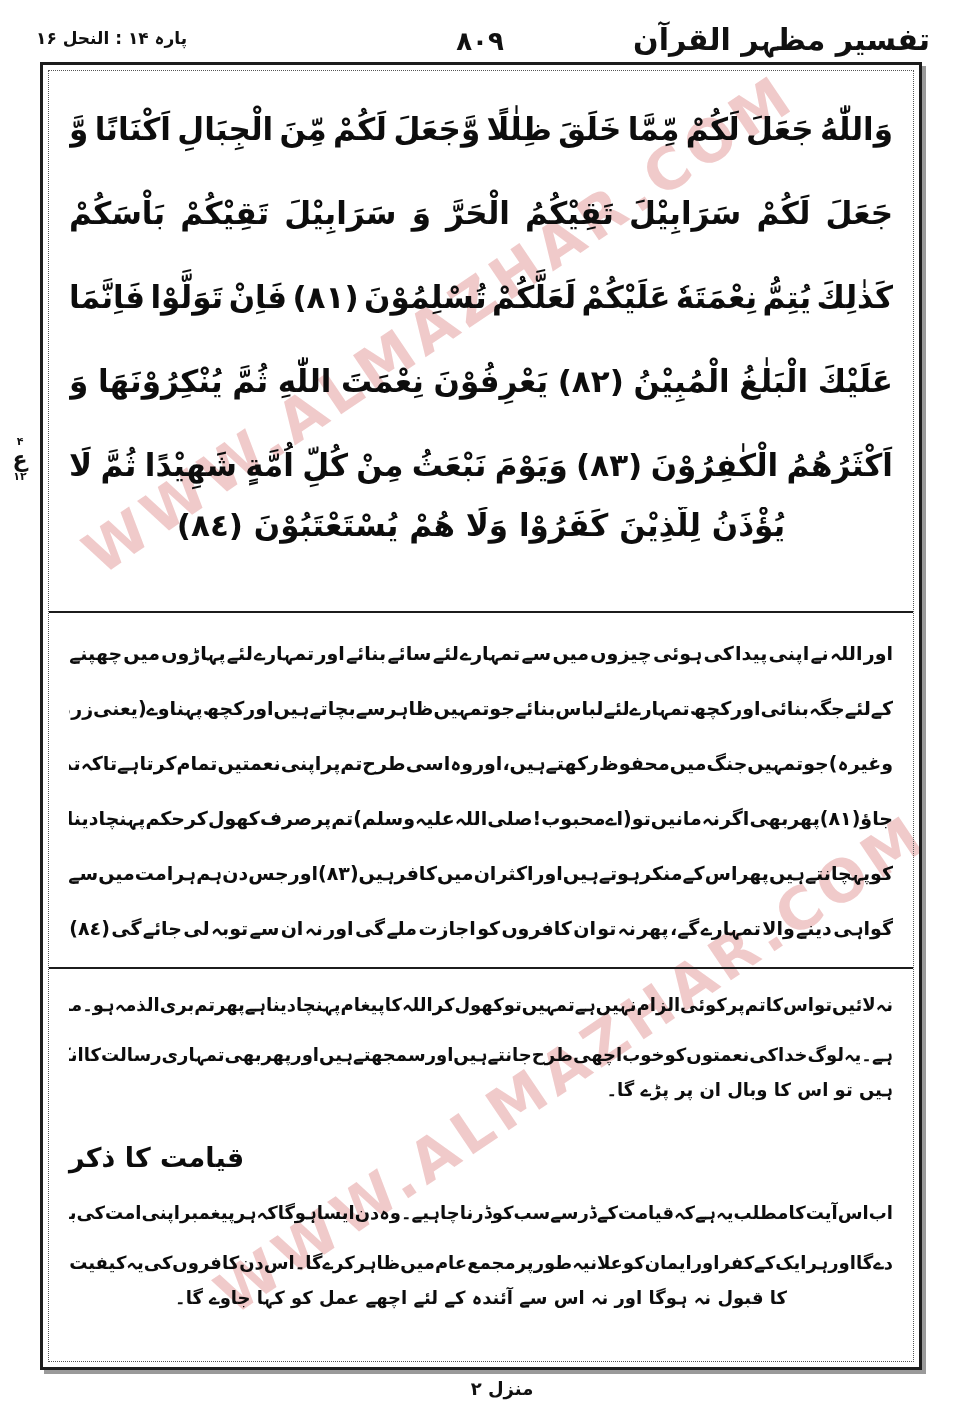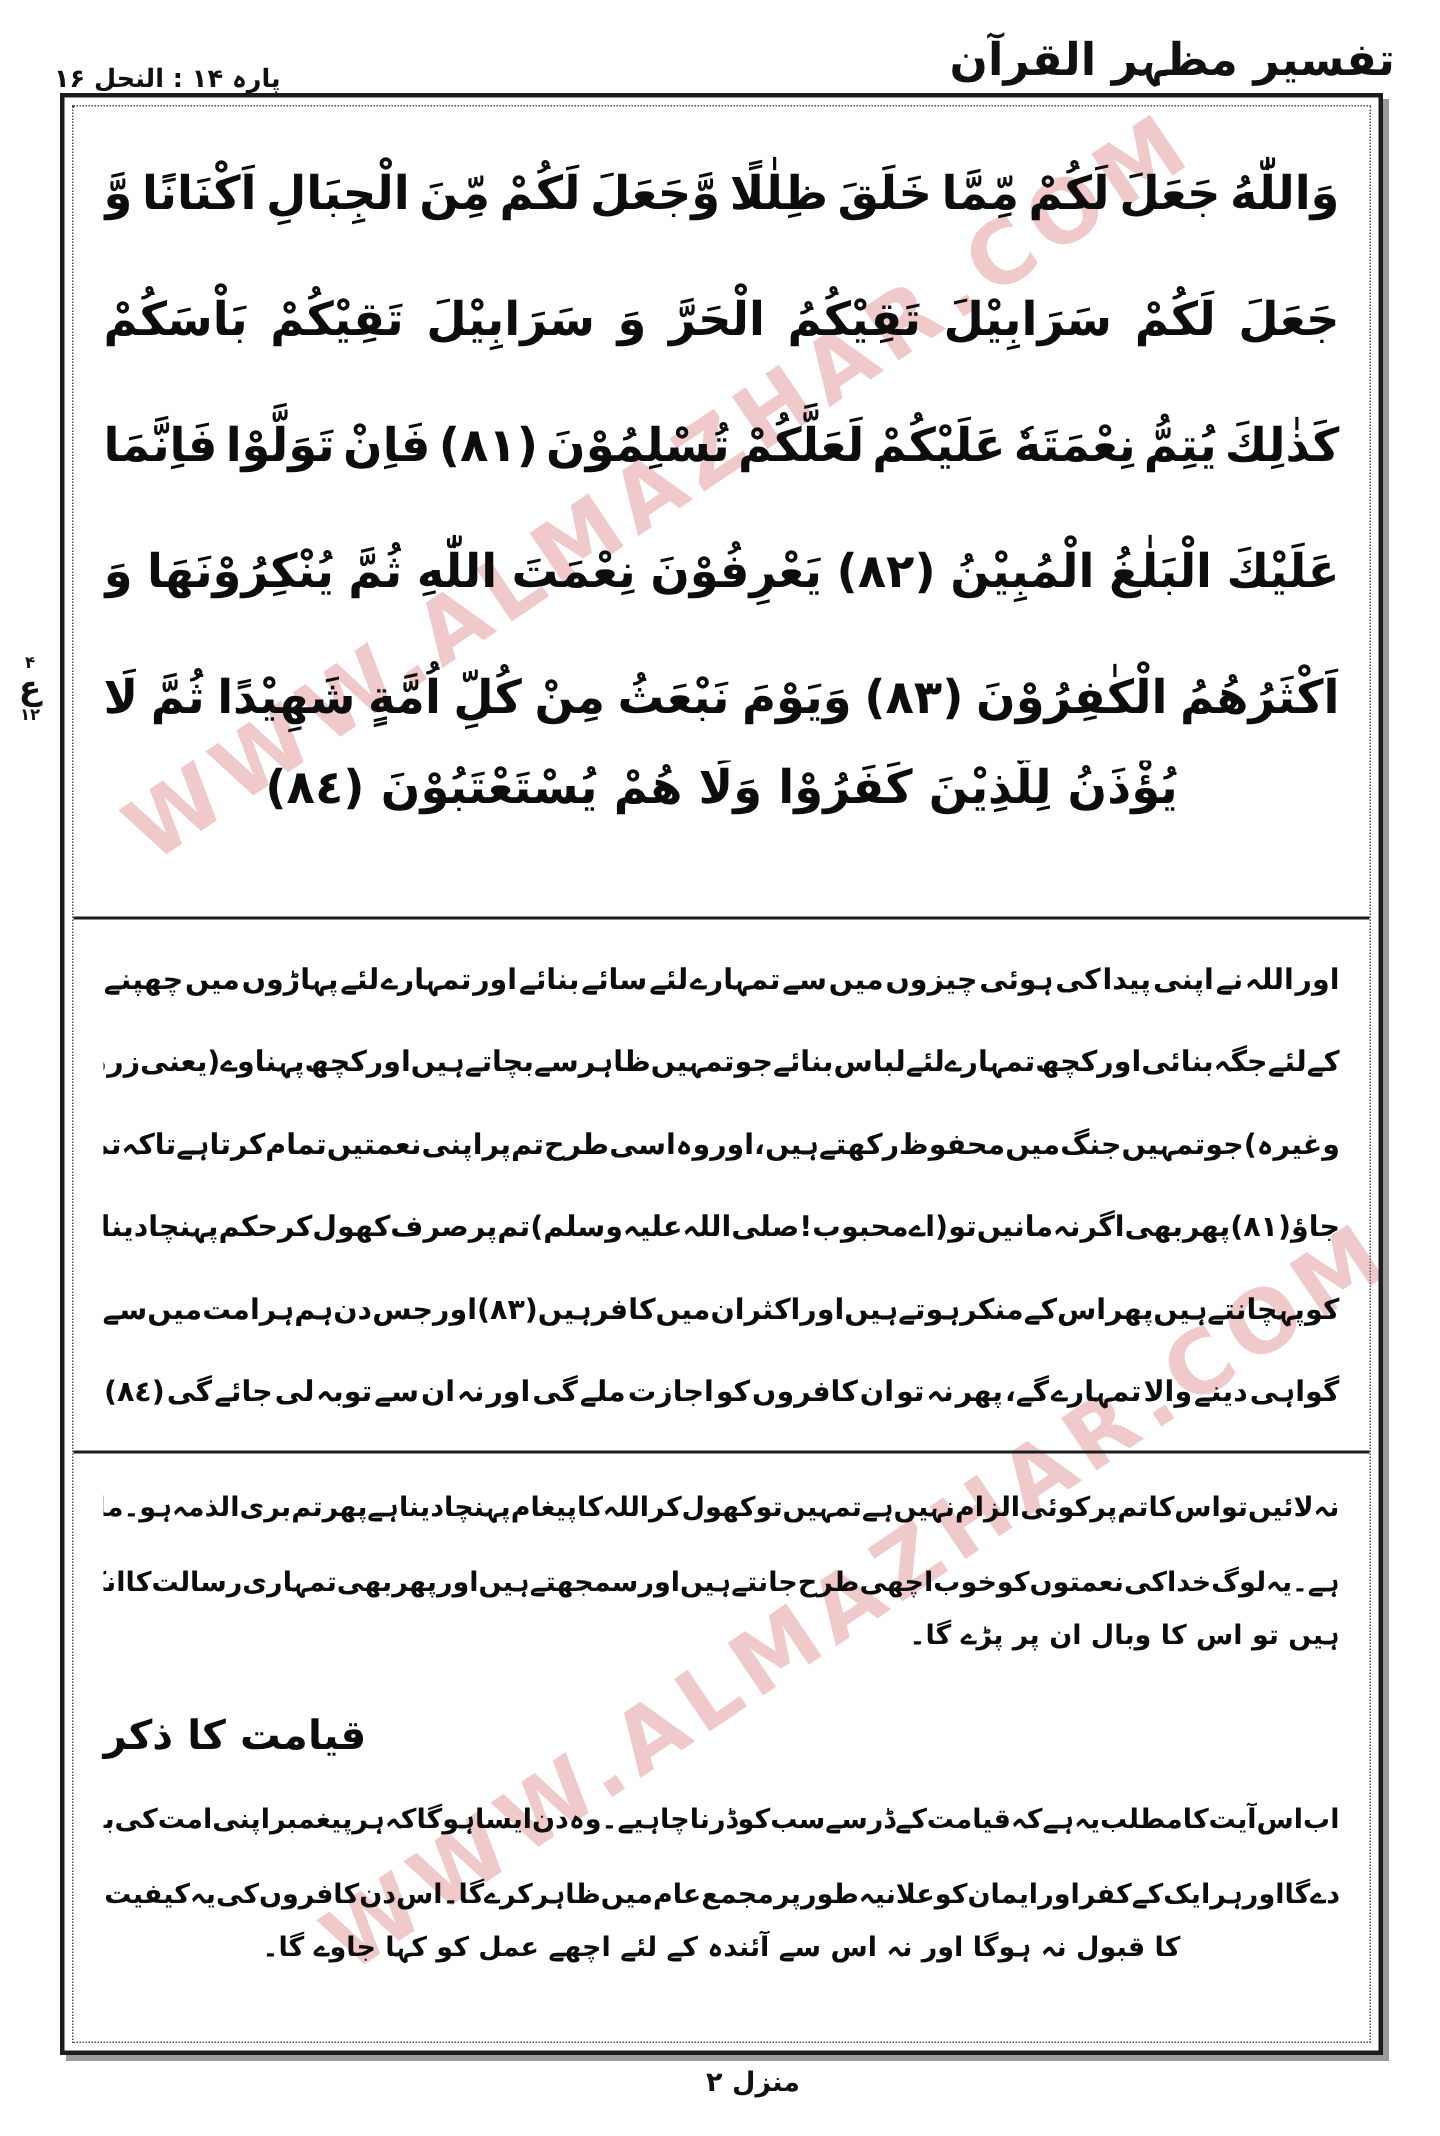--- a/index.html
+++ b/index.html
@@ -5,21 +5,21 @@
   * { margin:0; padding:0; box-sizing:border-box; }
   body { background:#e9e9e9; font-family:"DejaVu Sans", sans-serif; }
   .page {
     position:relative; width:960px; height:1424px; margin:0 auto;
     background:#ffffff; overflow:hidden; direction:rtl;
   }
 
   
   .hdr-right  { position:absolute; top:22px; right:30px;  font-size:30px; font-weight:bold; color:#111; }
   .hdr-center { position:absolute; top:26px; left:0; width:100%; text-align:center; font-size:26px; font-weight:bold; color:#111; letter-spacing:2px; }
-  .hdr-left   { position:absolute; top:42px; left:36px; font-size:17px; font-weight:bold; color:#111; }
+  .hdr-left   { position:absolute; top:28px; left:36px; font-size:17px; font-weight:bold; color:#111; }
 
   
   .wm {
     position:absolute; z-index:0; white-space:nowrap; pointer-events:none;
     font-size:58px; font-weight:bold; letter-spacing:6px;
     color:rgba(219,128,128,0.42); transform:rotate(-34deg); direction:ltr;
   }
   .wm1 { left:18px;  top:290px; }
   .wm2 { left:150px; top:1030px; }
 
@@ -69,20 +69,21 @@
     text-align:center; padding-left:44px;
     font-size:18px; font-weight:bold; color:#111;
   }
 </style>
 </head>
 <body>
 
 <div class="page">
 
   <div class="hdr-right">تفسیر مظہر القرآن</div>
+  <div class="hdr-center">٨٠٩</div>
   <div class="hdr-left">پارہ ۱۴ : النحل ۱۶</div>
 
   <div class="wm wm1">WWW.ALMAZHAR.COM</div>
   <div class="wm wm2">WWW.ALMAZHAR.COM</div>
 
   <div class="ruku">
     <span class="small">۴</span>
     <span class="big">ع</span>
     <span class="small">۱۲</span>
   </div>

